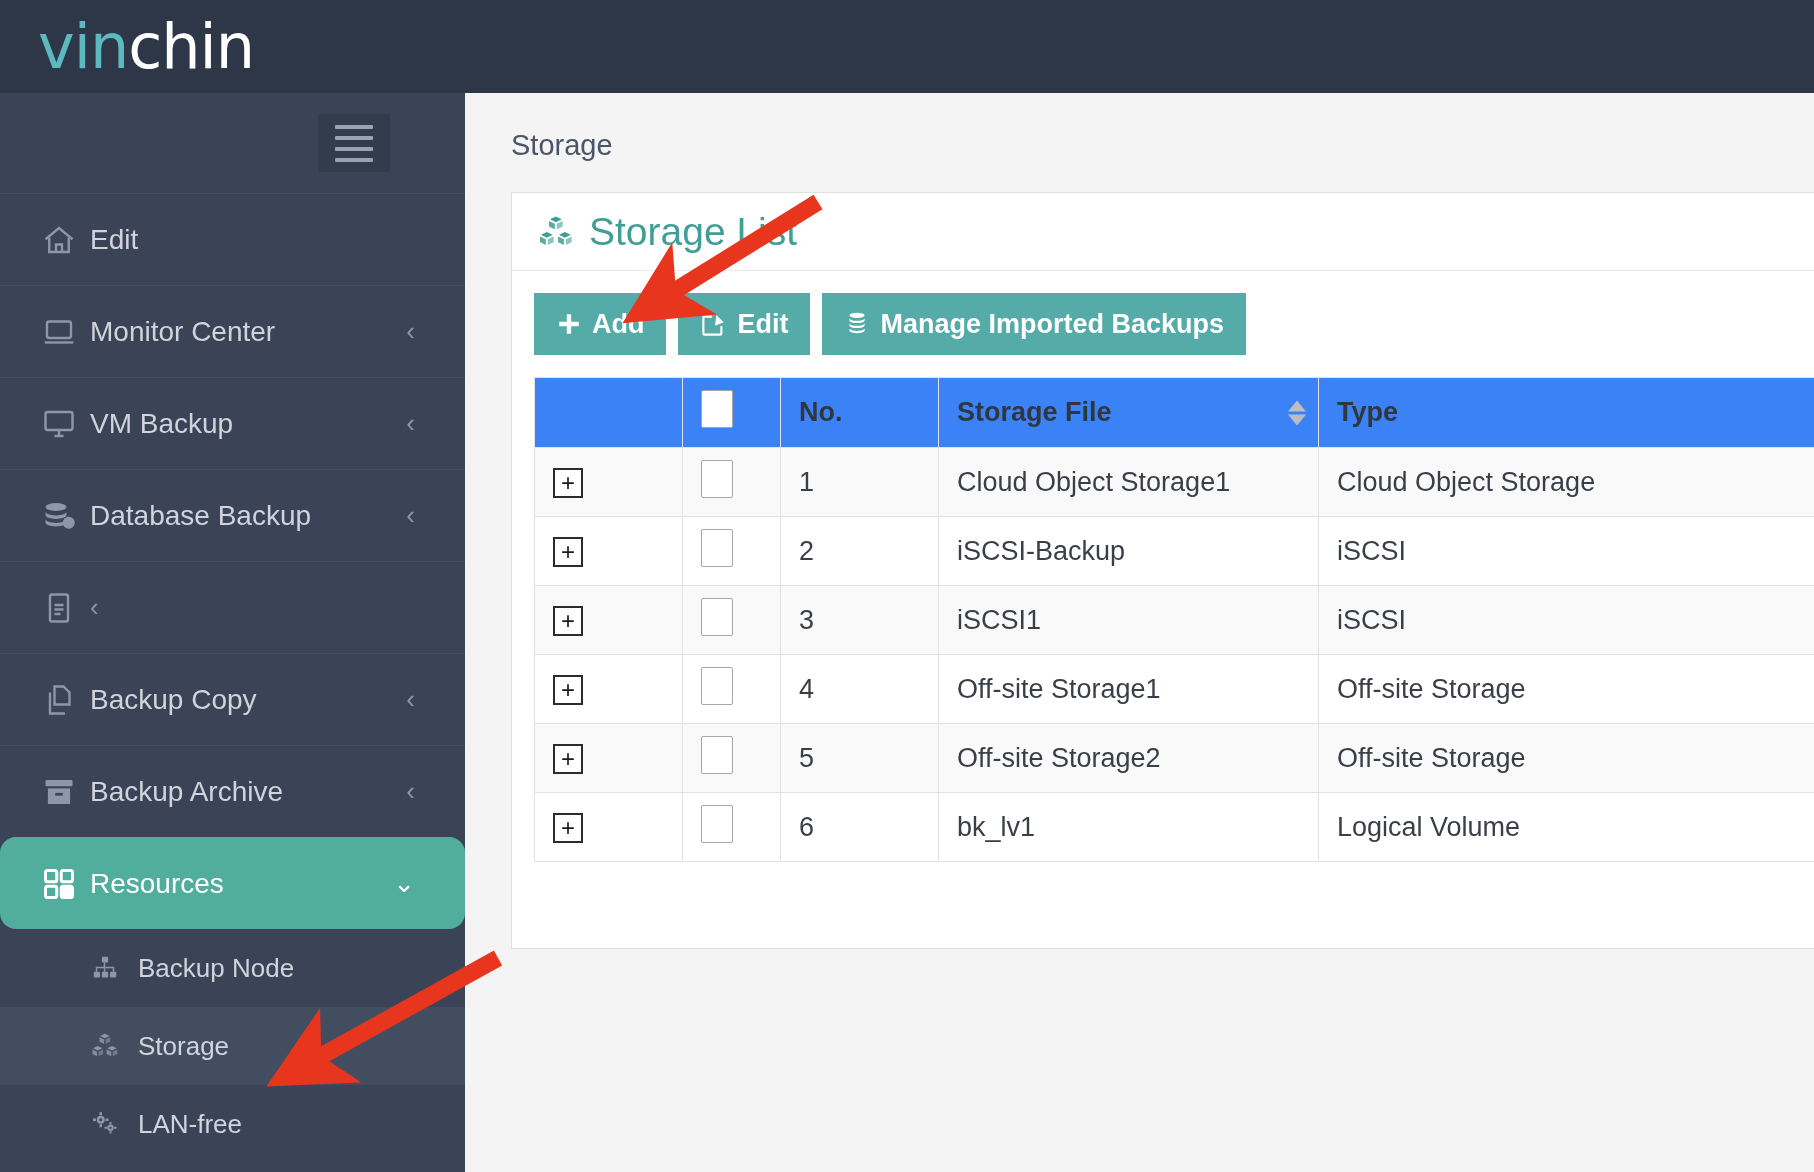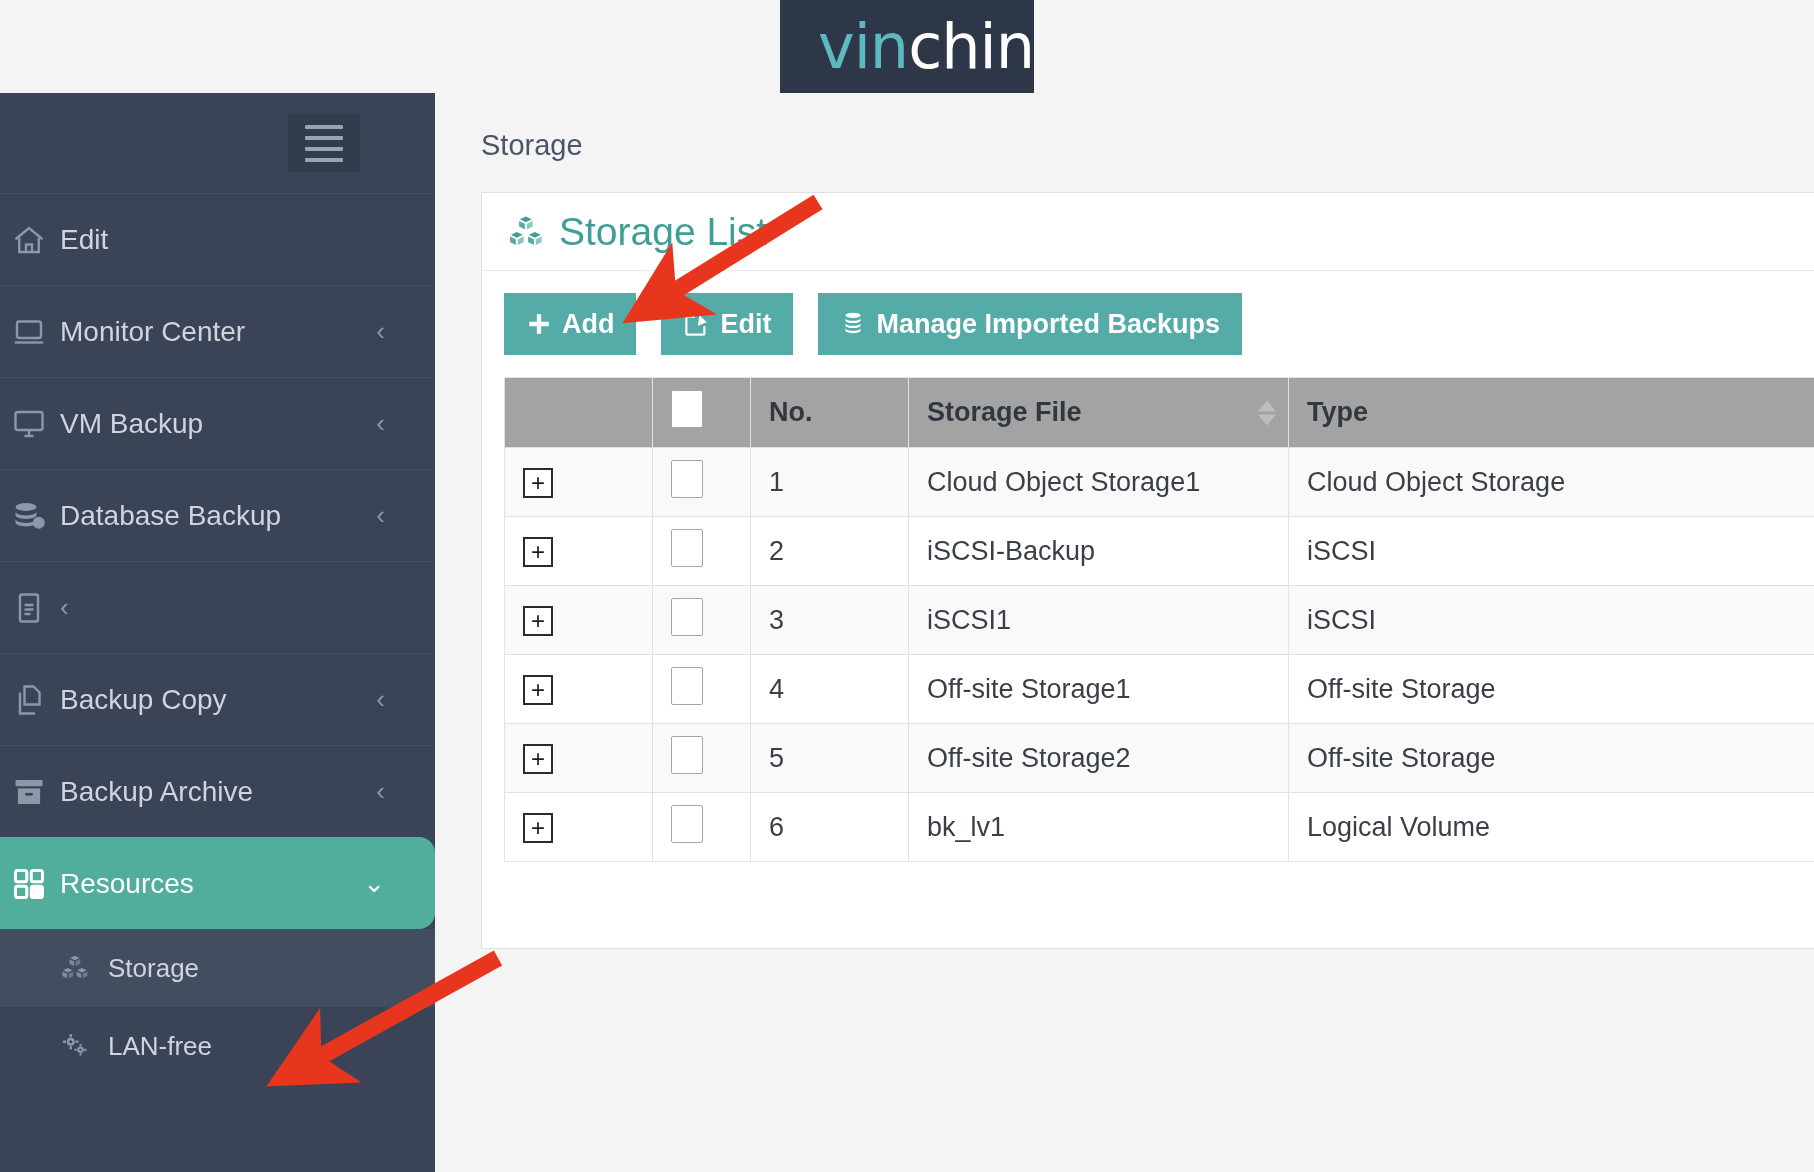--- a/index.html
+++ b/index.html
@@ -9,21 +9,20 @@
     overflow: hidden;
     font-family: "Liberation Sans", sans-serif;
     background: #f4f4f4;
   }
   #app {
     position: relative;
     width: 1814px;
     height: 1172px;
     display: flex;
     flex-direction: column;
-    align-items: center;
   }
 
   
   .topbar {
     height: 93px;
     background: #2e3748;
     display: flex;
     align-items: center;
     flex: 0 0 auto;
   }
@@ -150,21 +149,21 @@
     display: flex;
     align-items: center;
     padding-left: 25px;
     border-bottom: 1px solid #ebebeb;
   }
   .panel-head .ph-ico { color: #3f9e95; display:flex; align-items:center; margin-right: 14px; }
   .panel-head .ph-txt { color: #3f9e95; font-size: 39px; }
 
   .btnbar {
     display: flex;
-    gap: 25px;
+    gap: 12px;
     padding: 22px 0 0 22px;
   }
   .btn {
     background: #55aba7;
     color: #fff;
     border: none;
     height: 62px;
     padding: 0 22px;
     font-size: 27px;
     font-weight: bold;
@@ -184,21 +183,21 @@
     table-layout: fixed;
   }
   table.grid th, table.grid td {
     border: 1px solid #e2e2e2;
     text-align: left;
     vertical-align: middle;
     font-size: 27px;
     color: #31373f;
   }
   table.grid thead th {
-    background: #a3a3a3;
+    background: #3b82f6;
     height: 70px;
     font-weight: bold;
     padding: 0 18px;
     position: relative;
     margin-top: 47px;
   }
   table.grid tbody td {
     height: 69px;
     padding: 0 18px;
     font-weight: normal;
@@ -367,20 +366,32 @@
             <rect x="3" y="3" width="7.5" height="7.5" rx="1.4"></rect>
             <rect x="13.5" y="3" width="7.5" height="7.5" rx="1.4"></rect>
             <rect x="3" y="13.5" width="7.5" height="7.5" rx="1.4"></rect>
             <rect x="13.5" y="13.5" width="7.5" height="7.5" rx="1.4" fill="currentColor"></rect>
           </svg>
         </span>
         <span class="lbl">Resources</span>
         <span class="chev">⌄</span>
       </div>
 
+      <div class="sub-item">
+        <span class="sico">
+          <svg width="30" height="30" viewBox="0 0 24 24" fill="currentColor">
+            <rect x="9.5" y="3" width="5" height="4.5" rx="0.8"></rect>
+            <rect x="3" y="15" width="5" height="4.5" rx="0.8"></rect>
+            <rect x="9.5" y="15" width="5" height="4.5" rx="0.8"></rect>
+            <rect x="16" y="15" width="5" height="4.5" rx="0.8"></rect>
+            <path d="M11.6 7.5v4H5.2v3.5M11.6 11.5v3.5M12.4 11.5h6.4v3.5" stroke="currentColor" stroke-width="1.2" fill="none"></path>
+          </svg>
+        </span>
+        <span>Backup Node</span>
+      </div>
 
       <div class="sub-item sel">
         <span class="sico">
           <svg width="30" height="30" viewBox="0 0 24 24" fill="currentColor">
             <path d="M11.9 2.2 15.6 4l-3.7 1.8L8.2 4z"></path>
             <path d="M7.6 5 11.3 6.8v3.6L7.6 8.6z" opacity="0.85"></path>
             <path d="M16.2 5 12.5 6.8v3.6l3.7-1.8z" opacity="0.6"></path>
             <path d="M6.2 12 9.9 13.8 6.2 15.6 2.5 13.8z"></path>
             <path d="M1.9 14.8 5.6 16.6v3.6L1.9 18.4z" opacity="0.85"></path>
             <path d="M10.5 14.8 6.8 16.6v3.6l3.7-1.8z" opacity="0.6"></path>

